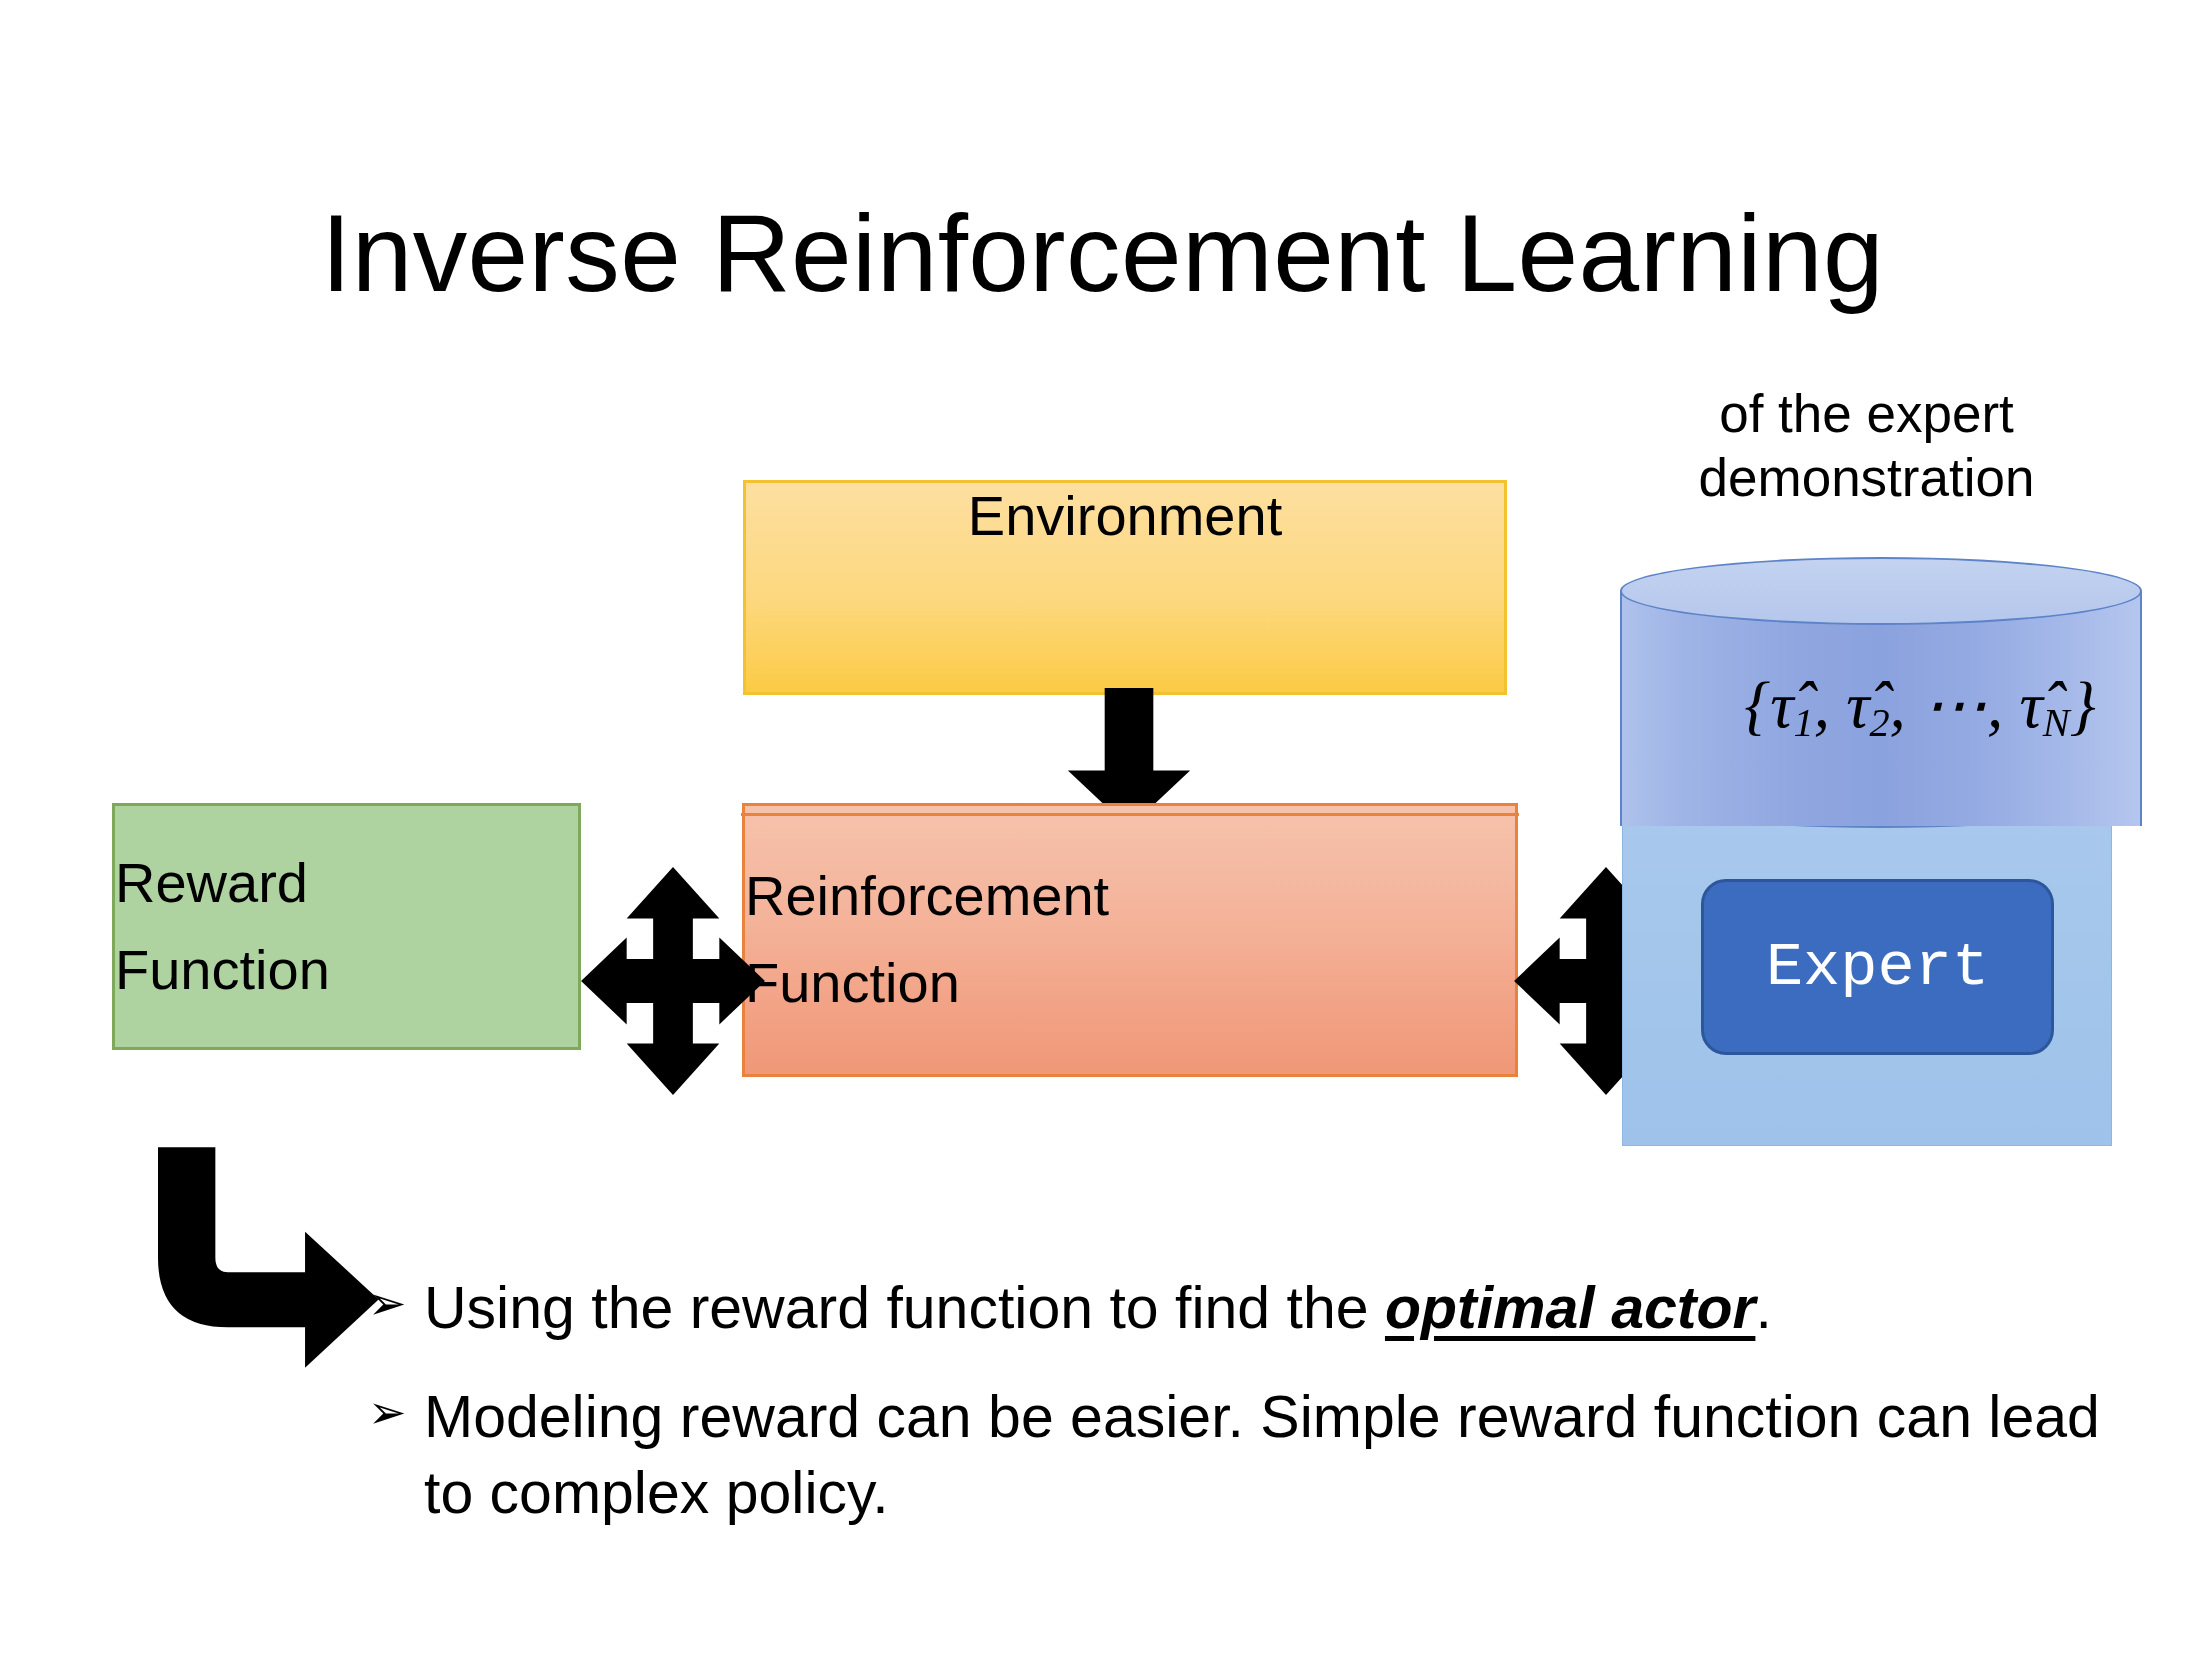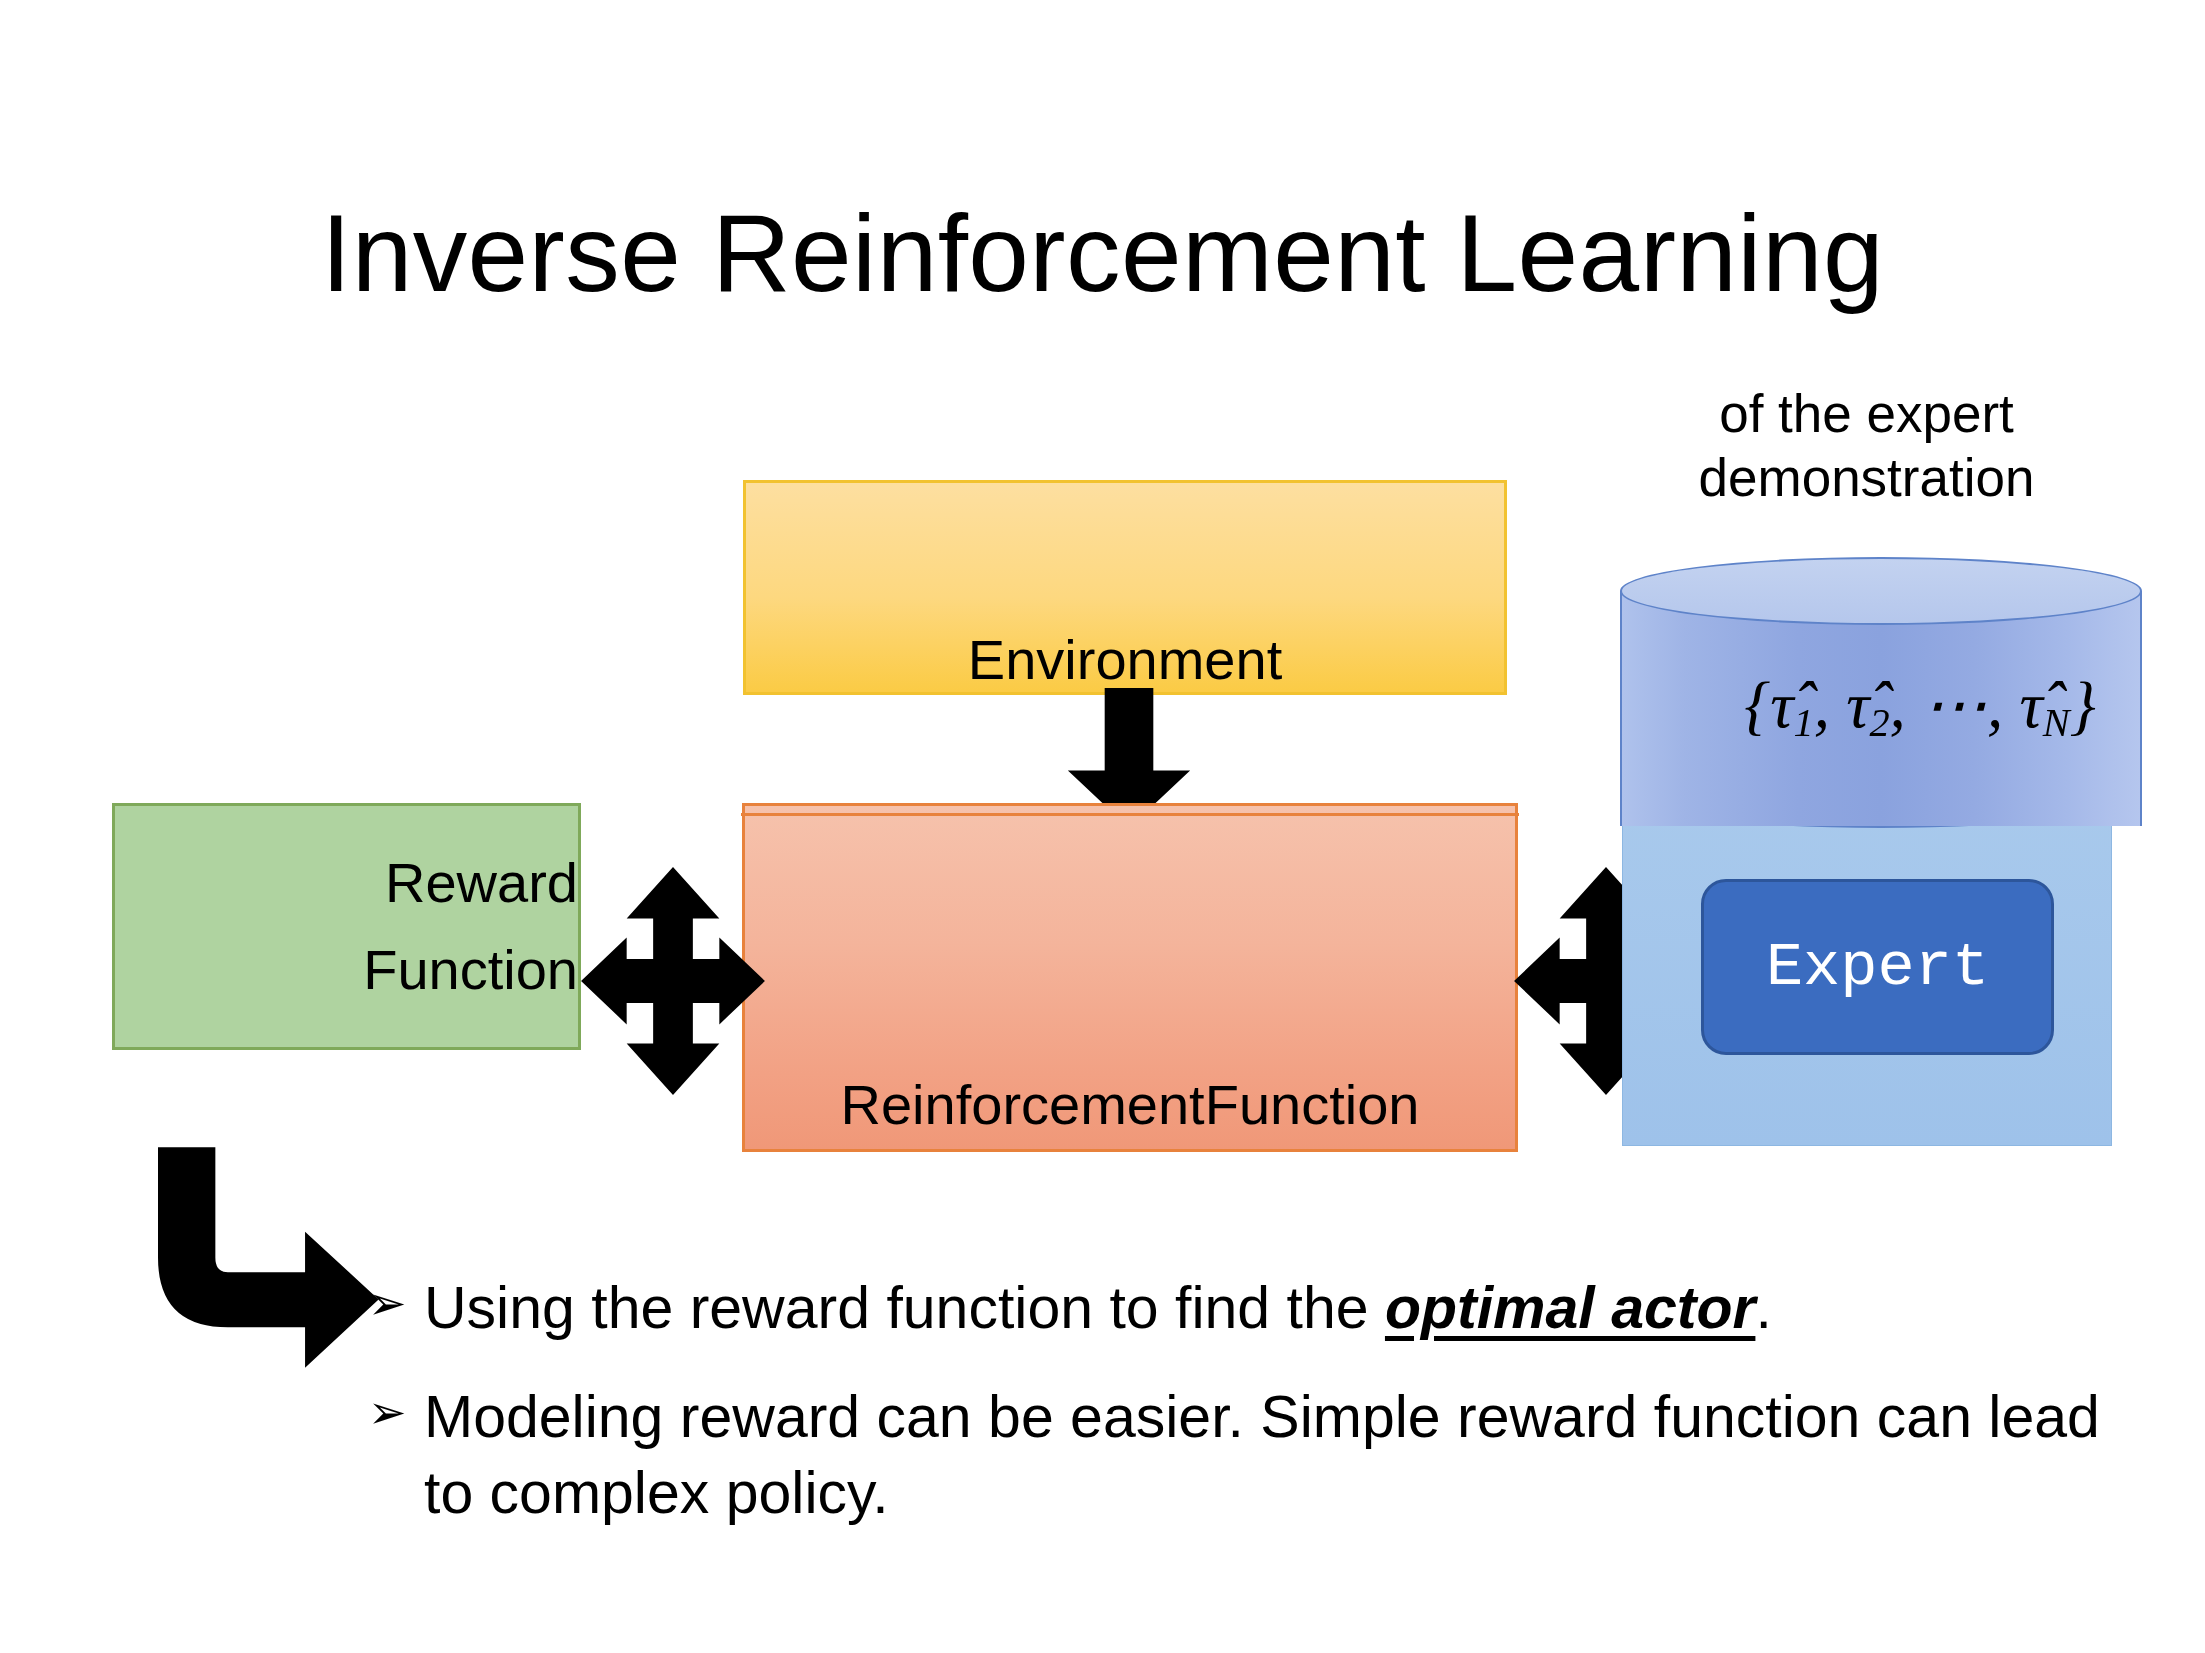--- a/index.html
+++ b/index.html
@@ -33,21 +33,21 @@
     color: #000000;
     white-space: nowrap;
     margin-top: 25px;
   }
 
   
   .box {
     position: absolute;
     box-sizing: border-box;
     display: flex;
-    align-items: flex-end;
+    align-items: flex-start;
     justify-content: center;
     text-align: center;
     color: #000000;
     font-family: "Liberation Sans", sans-serif;
     font-weight: 400;
   }
 
   #env-box {
     left: 743px;
     top: 480px;
@@ -55,25 +55,26 @@
     height: 215px;
     border: 3.7px solid #F2C230;
     background: linear-gradient(to bottom, #FDDFA0 0%, #FDD87F 55%, #FBCB45 100%);
     font-size: 56px;
   }
 
   #rl-box {
     left: 742px;
     top: 803px;
     width: 776px;
-    height: 349px;
+    height: 274px;
     border: 3.7px solid #E8823C;
     background: linear-gradient(to bottom, #F6C2AC 0%, #F4B49B 40%, #F2A184 78%, #F09878 100%);
     font-size: 56px;
     line-height: 1.55;
+    flex-direction: column;
   }
   
   #rl-box::before {
     content: "";
     position: absolute;
     left: -3.7px;
     right: -3.7px;
     top: 7.4px;
     height: 2.9px;
     background: #E8823C;

